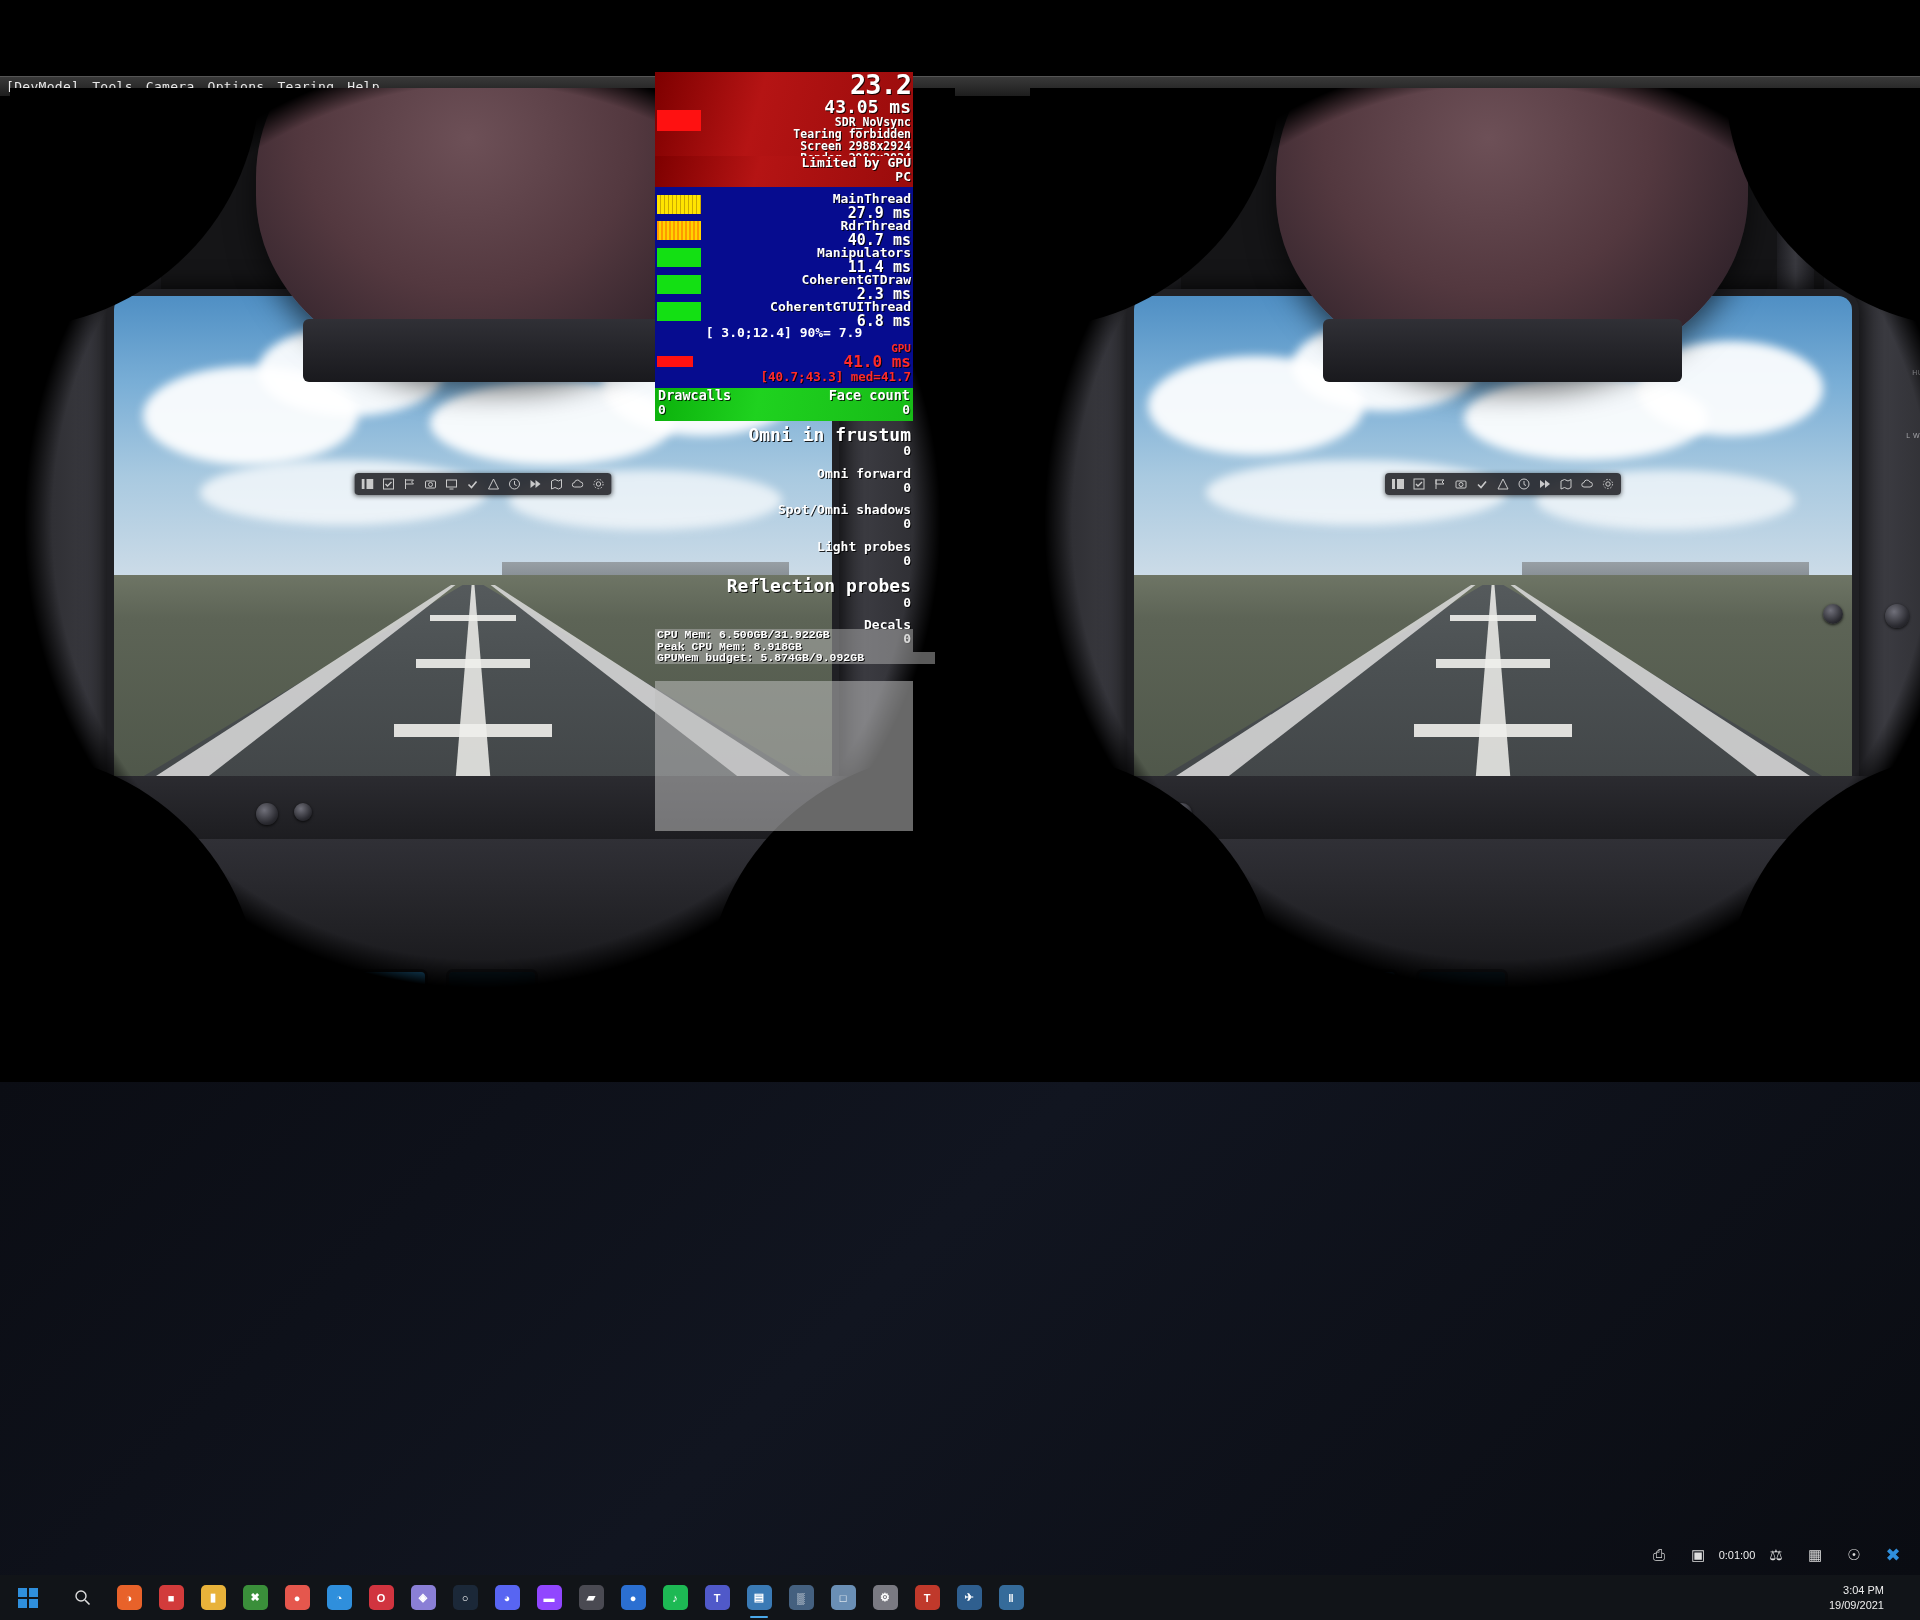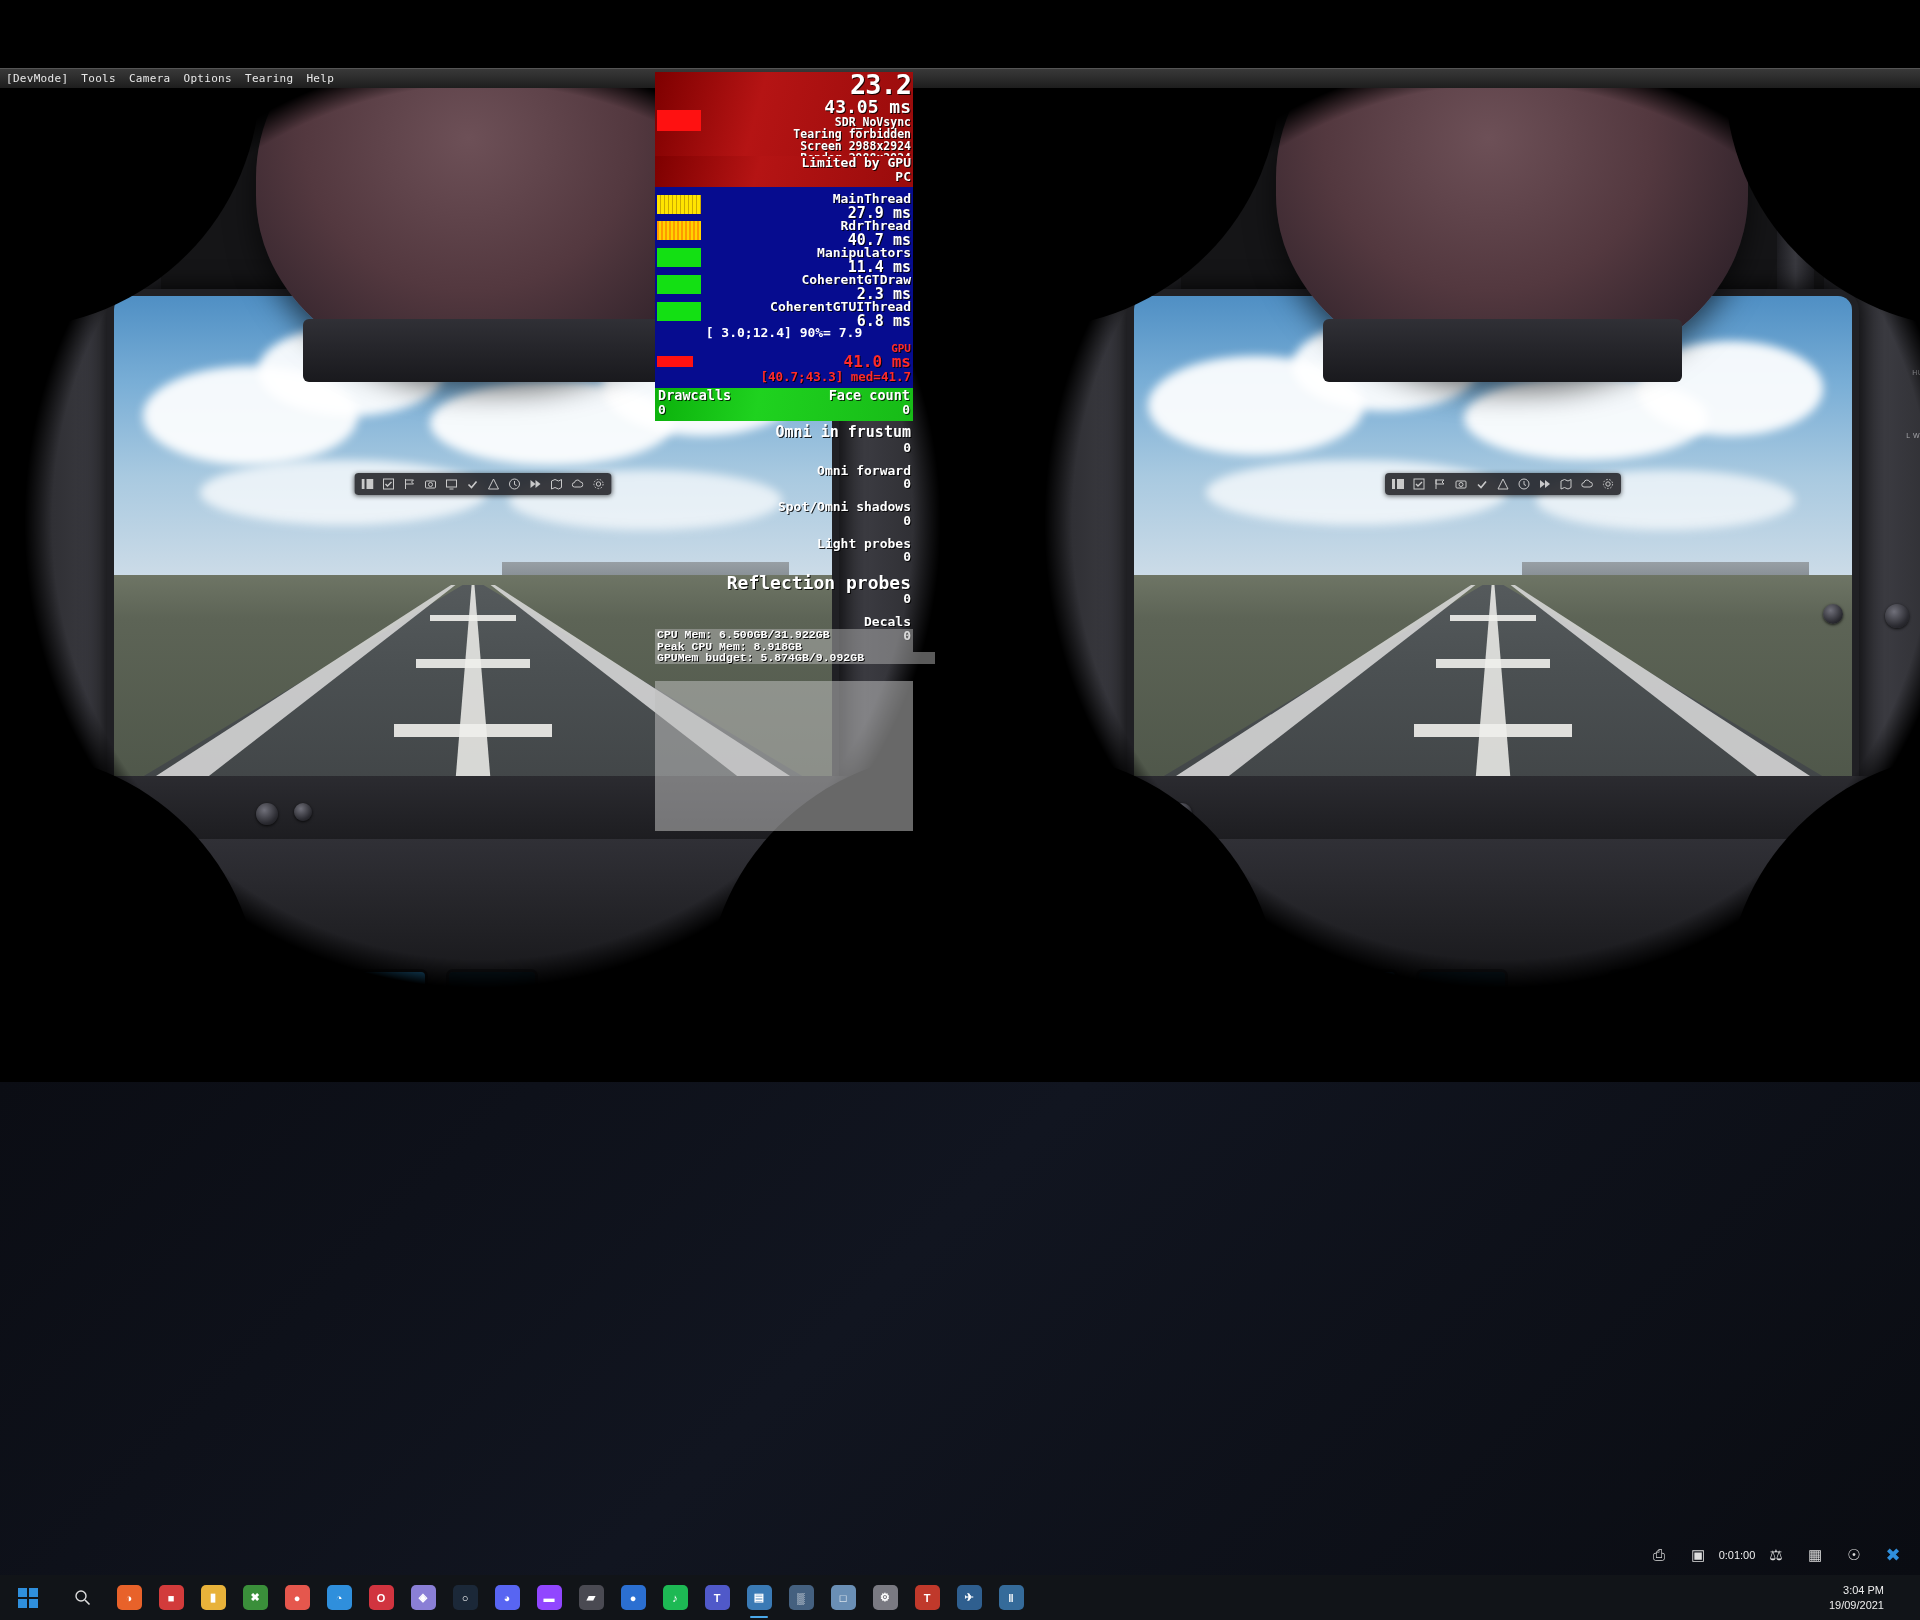--- a/index.html
+++ b/index.html
@@ -10,23 +10,23 @@
     background:#000;
     font-family:"Liberation Sans", sans-serif;
     overflow:hidden;
     position:relative;
   }
 
   
   #sim-area { position:absolute; left:0; top:0; width:1920px; height:1082px; background:#000; }
 
   #menubar {
-    position:absolute; left:0; top:68px; width:1920px; height:20px;
+    position:absolute; left:0; top:76px; width:1920px; height:20px;
     background:linear-gradient(180deg,#3a3a3a 0%,#2b2b2b 55%,#1d1d1d 100%);
-    color:#e8e8e8; font-family:"DejaVu Sans Mono", monospace; font-size:11px;
+    color:#e8e8e8; font-family:"DejaVu Sans Mono", monospace; font-size:13px;
     display:flex; align-items:center; gap:13px; padding-left:6px; letter-spacing:0.3px;
     box-shadow:inset 0 1px 0 #555;
   }
   #menubar .mi { cursor:default; white-space:nowrap; }
 
   .eye { position:absolute; top:88px; width:945px; height:905px; overflow:hidden; background:#000; }
   #eye-left  { left:10px; }
   #eye-right { left:1030px; }
 
   
@@ -503,21 +503,21 @@
         <span>Drawcalls</span>
         <span>Face count</span>
       </div>
       <div class="ov-valrow">
         <span>0</span>
         <span>0</span>
       </div>
     </div>
 
     <div class="ov-block ov-trans" style="height:208px;padding-top:4px;">
-      <div class="ov-right ov-sm" style="font-size:15px;">Omni in frustum</div>
+      <div class="ov-right ov-sm" style="font-size:18px;">Omni in frustum</div>
       <div class="ov-right ov-sm" style="font-size:13px;margin-bottom:9px;">0</div>
       <div class="ov-right ov-sm" style="font-size:13px;">Omni forward</div>
       <div class="ov-right ov-sm" style="font-size:13px;margin-bottom:9px;">0</div>
       <div class="ov-right ov-sm" style="font-size:13px;">Spot/Omni shadows</div>
       <div class="ov-right ov-sm" style="font-size:13px;margin-bottom:9px;">0</div>
       <div class="ov-right ov-sm" style="font-size:13px;">Light probes</div>
       <div class="ov-right ov-sm" style="font-size:13px;margin-bottom:9px;">0</div>
       <div class="ov-right ov-sm" style="font-size:18px;">Reflection probes</div>
       <div class="ov-right ov-sm" style="font-size:13px;margin-bottom:9px;">0</div>
       <div class="ov-right ov-sm" style="font-size:13px;">Decals</div>

